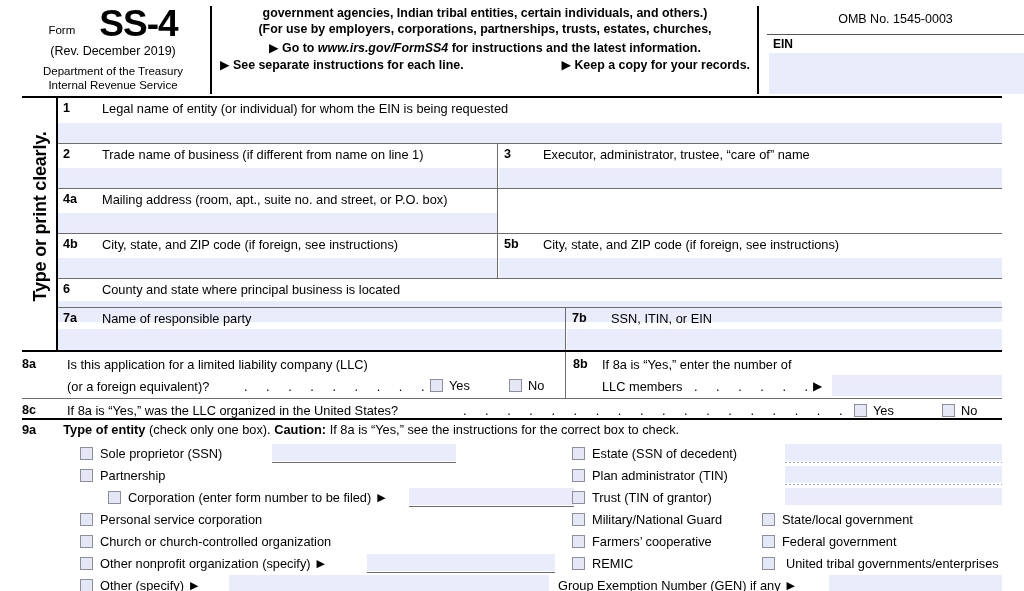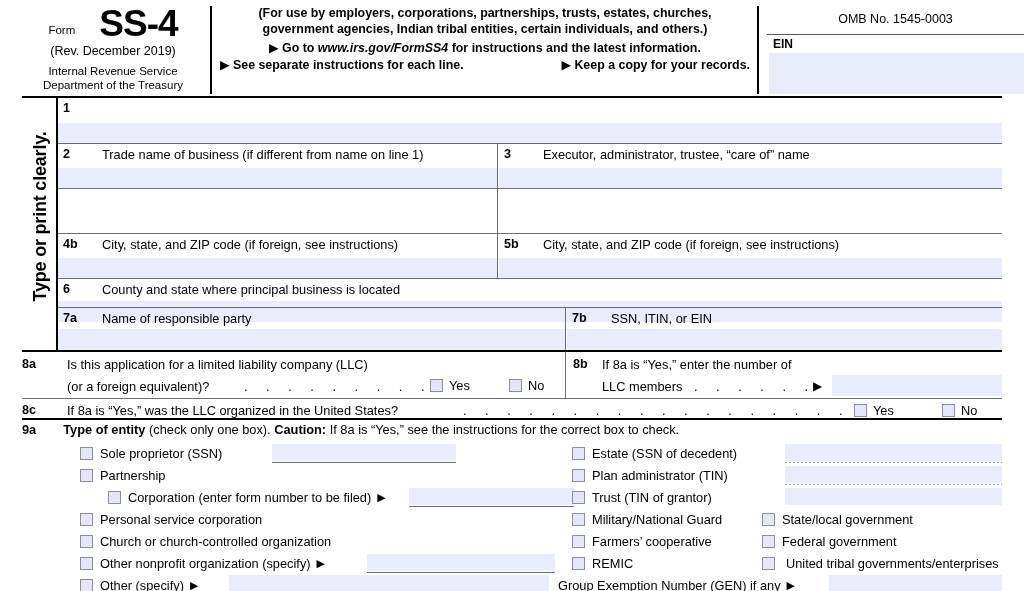--- a/index.html
+++ b/index.html
@@ -89,30 +89,30 @@
 
   <div class="header">
 
     <div class="hdr-left">
       <div class="hdr-formrow">
         <span class="hdr-form-lbl">Form</span>
         <span class="hdr-ssnum">SS-4</span>
       </div>
       <div class="hdr-rev">(Rev. December 2019)</div>
       <div class="hdr-dept">
+        <div>Department of the Treasury</div>
         <div>Internal Revenue Service</div>
-        <div>Department of the Treasury</div>
       </div>
     </div>
 
     <div class="hdr-vline l1"></div>
 
     <div class="hdr-center">
+      <div class="hdr-sub">government agencies, Indian tribal entities, certain individuals, and others.)</div>
       <div class="hdr-sub">(For use by employers, corporations, partnerships, trusts, estates, churches,</div>
-      <div class="hdr-sub">government agencies, Indian tribal entities, certain individuals, and others.)</div>
       <div class="hdr-goto"><span>▶ Go to </span><span class="i">www.irs.gov/FormSS4</span><span> for instructions and the latest information.</span></div>
       <div class="hdr-sep-row">
         <span>▶ See separate instructions for each line.</span>
         <span>▶ Keep a copy for your records.</span>
       </div>
     </div>
 
     <div class="hdr-vline l2"></div>
 
     <div class="hdr-right">
@@ -127,34 +127,40 @@
 
   <div class="side">
     <div class="side-txt">Type or print clearly.</div>
   </div>
   <div class="rule" style="left:56px;top:98px;width:2px;height:252px;"></div>
 
   <div class="grid">
 
     <div class="cell" style="left:0;top:0;width:944px;height:46px;">
       <span class="num">1</span>
+      <span class="cap">Legal name of entity (or individual) for whom the EIN is being requested</span>
       <div class="entry"></div>
     </div>
 
     <div class="cell" style="left:0;top:46px;width:439px;height:45px;">
       <span class="num">2</span>
       <span class="cap">Trade name of business (if different from name on line 1)</span>
       <div class="entry"></div>
     </div>
     <div class="cell" style="left:441px;top:46px;width:503px;height:45px;">
       <span class="num">3</span>
       <span class="cap">Executor, administrator, trustee, “care of” name</span>
       <div class="entry"></div>
     </div>
 
+    <div class="cell" style="left:0;top:91px;width:439px;height:45px;">
+      <span class="num">4a</span>
+      <span class="cap">Mailing address (room, apt., suite no. and street, or P.O. box)</span>
+      <div class="entry"></div>
+    </div>
 
     <div class="cell" style="left:0;top:136px;width:439px;height:45px;">
       <span class="num">4b</span>
       <span class="cap">City, state, and ZIP code (if foreign, see instructions)</span>
       <div class="entry"></div>
     </div>
     <div class="cell" style="left:441px;top:136px;width:503px;height:45px;">
       <span class="num">5b</span>
       <span class="cap">City, state, and ZIP code (if foreign, see instructions)</span>
       <div class="entry"></div>

